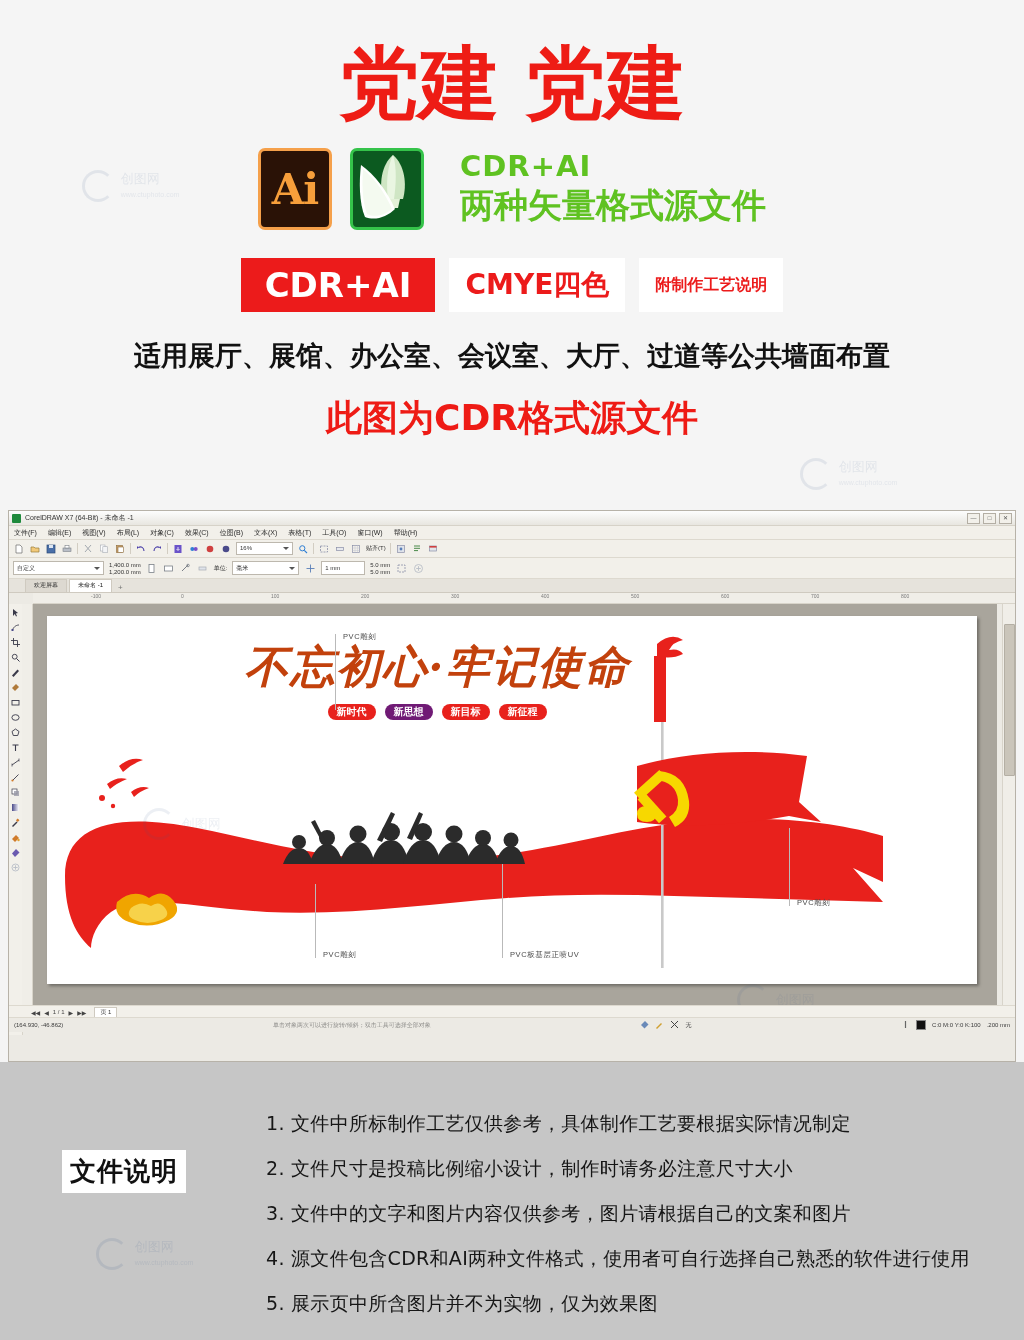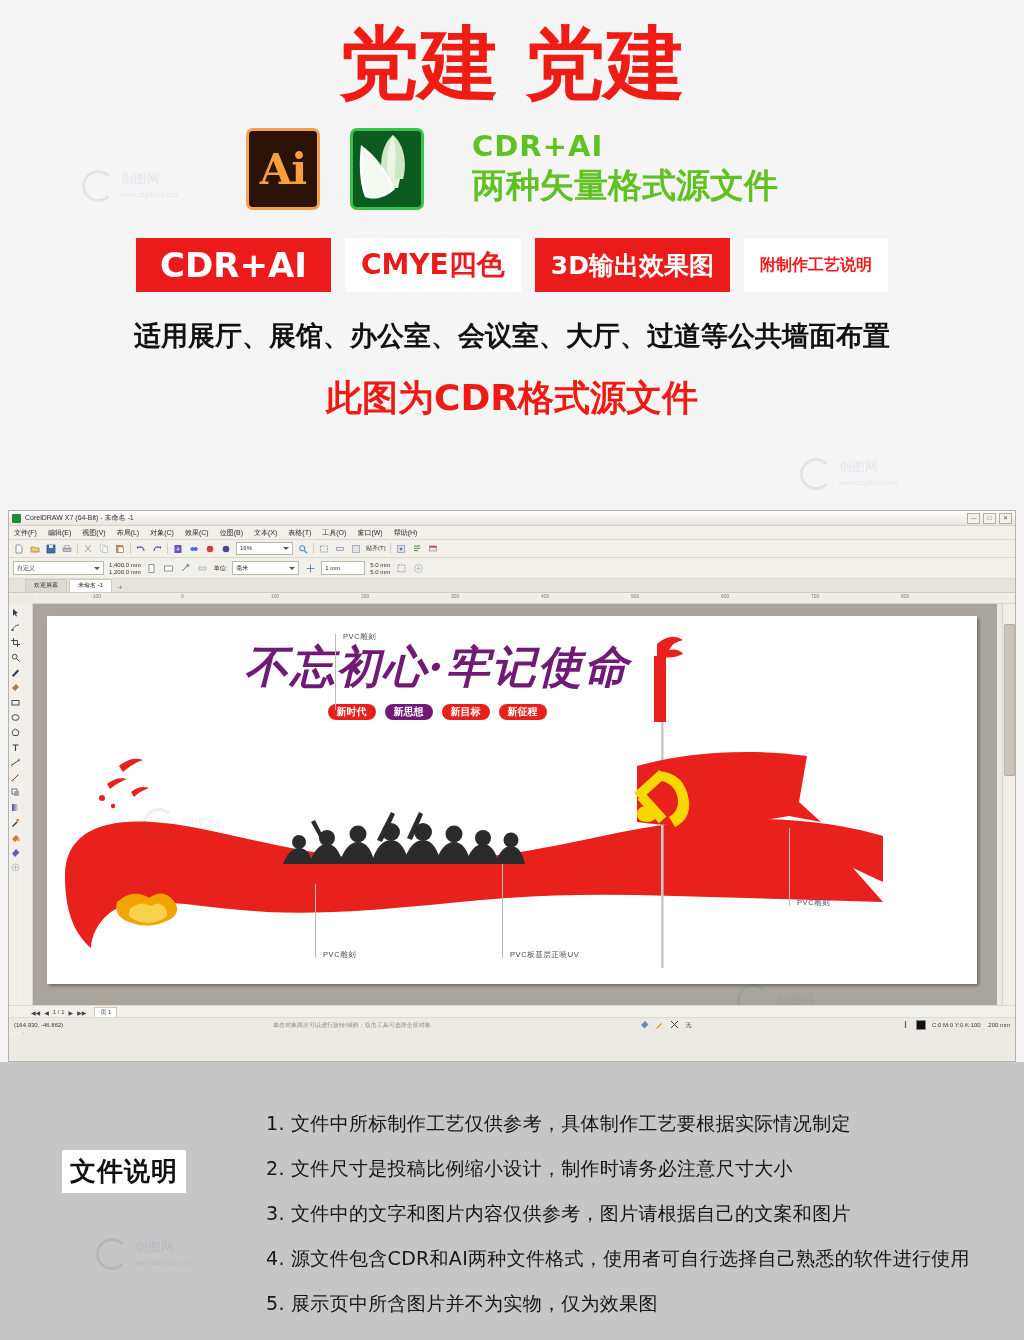--- a/index.html
+++ b/index.html
@@ -6,33 +6,33 @@
   body{
     width:1024px;height:1340px;
     background:#f4f4f4;
     font-family:"Liberation Sans","DejaVu Sans",sans-serif;
     overflow:hidden;position:relative;
   }
   
   .promo-header{width:1024px;height:500px;background:#f5f5f5;position:relative;}
   .title-row{
     display:flex;justify-content:center;align-items:center;
-    padding-top:24px;letter-spacing:0px;
+    padding-top:44px;letter-spacing:0px;
   }
   .title-row .seg{
     font-size:80px;font-weight:bold;line-height:1;
     font-family:"DejaVu Sans","Liberation Sans",sans-serif;
   }
   .seg.red{color:#ee1c15;}
   .seg.black{color:#1a1a1a;}
   .seg.gap{width:26px;}
 
   .logo-row{
     display:flex;align-items:center;justify-content:center;
-    margin-top:24px;gap:30px;
+    margin-top:24px;gap:18px;
   }
   .app-icon{width:74px;height:82px;border-radius:7px;position:relative;flex:none;}
   .ai-icon{background:#2a1206;border:3px solid #f5a04a;box-sizing:border-box;
     display:flex;align-items:center;justify-content:center;}
   .ai-icon span{color:#f79f3b;font-size:42px;font-weight:bold;letter-spacing:-1px;
     font-family:"DejaVu Serif","Liberation Serif",serif;}
   .cdr-icon{background:#0c5a20;border:3px solid #35c34a;box-sizing:border-box;overflow:hidden;}
   .cdr-icon svg{display:block;}
 
   .logo-text{margin-left:18px;}
@@ -194,21 +194,20 @@
     </div>
     <div class="logo-text">
       <div class="l1">CDR+AI</div>
       <div class="l2">两种矢量格式源文件</div>
     </div>
   </div>
 
   <div class="badge-row">
     <div class="badge filled b1">CDR+AI</div>
     <div class="badge outline b2">CMYE四色</div>
-    <div class="badge filled b3">3D输出效果图</div>
     <div class="badge outline b4">附制作工艺说明</div>
   </div>
 
   <div class="sub-line">适用展厅、展馆、办公室、会议室、大厅、过道等公共墙面布置</div>
   <div class="sub-line2">此图为CDR格式源文件</div>
 
   <div class="wm" style="left:82px;top:122px;">
     <span class="ring"></span>
     <span class="wtxt">
       <span>创图网</span><br>
@@ -612,21 +611,21 @@
             </g>
 
             <g>
               <path d="M70 286 q16 -14 32 -4 q14 -10 24 2 q10 12 -4 20 q-20 10 -40 2 q-16 -6 -12 -20 z" fill="#f0a500"></path>
               <path d="M84 292 q10 -8 20 -2 q8 -6 14 2 q6 8 -4 12 q-14 6 -26 0 q-10 -4 -4 -12 z" fill="#f7d24a"></path>
             </g>
           </svg>
 
           
           <div style="position:absolute;left:110px;top:22px;width:560px;text-align:center;
-                      font-size:44px;font-weight:bold;color:#701a75;letter-spacing:2px;
+                      font-size:44px;font-weight:bold;color:#c2410c;letter-spacing:2px;
                       font-family:'DejaVu Serif','Liberation Serif',serif;font-style:italic;">不忘初心·牢记使命</div>
 
           <div style="position:absolute;left:110px;top:88px;width:560px;display:flex;
                       justify-content:center;gap:9px;">
             <span style="background:#e8211c;color:#fff;border-radius:9px;padding:1px 9px;font-size:10px;font-weight:bold;">新时代</span>
             <span style="background:#701a75;color:#fff;border-radius:9px;padding:1px 9px;font-size:10px;font-weight:bold;">新思想</span>
             <span style="background:#e8211c;color:#fff;border-radius:9px;padding:1px 9px;font-size:10px;font-weight:bold;">新目标</span>
             <span style="background:#e8211c;color:#fff;border-radius:9px;padding:1px 9px;font-size:10px;font-weight:bold;">新征程</span>
           </div>
 

